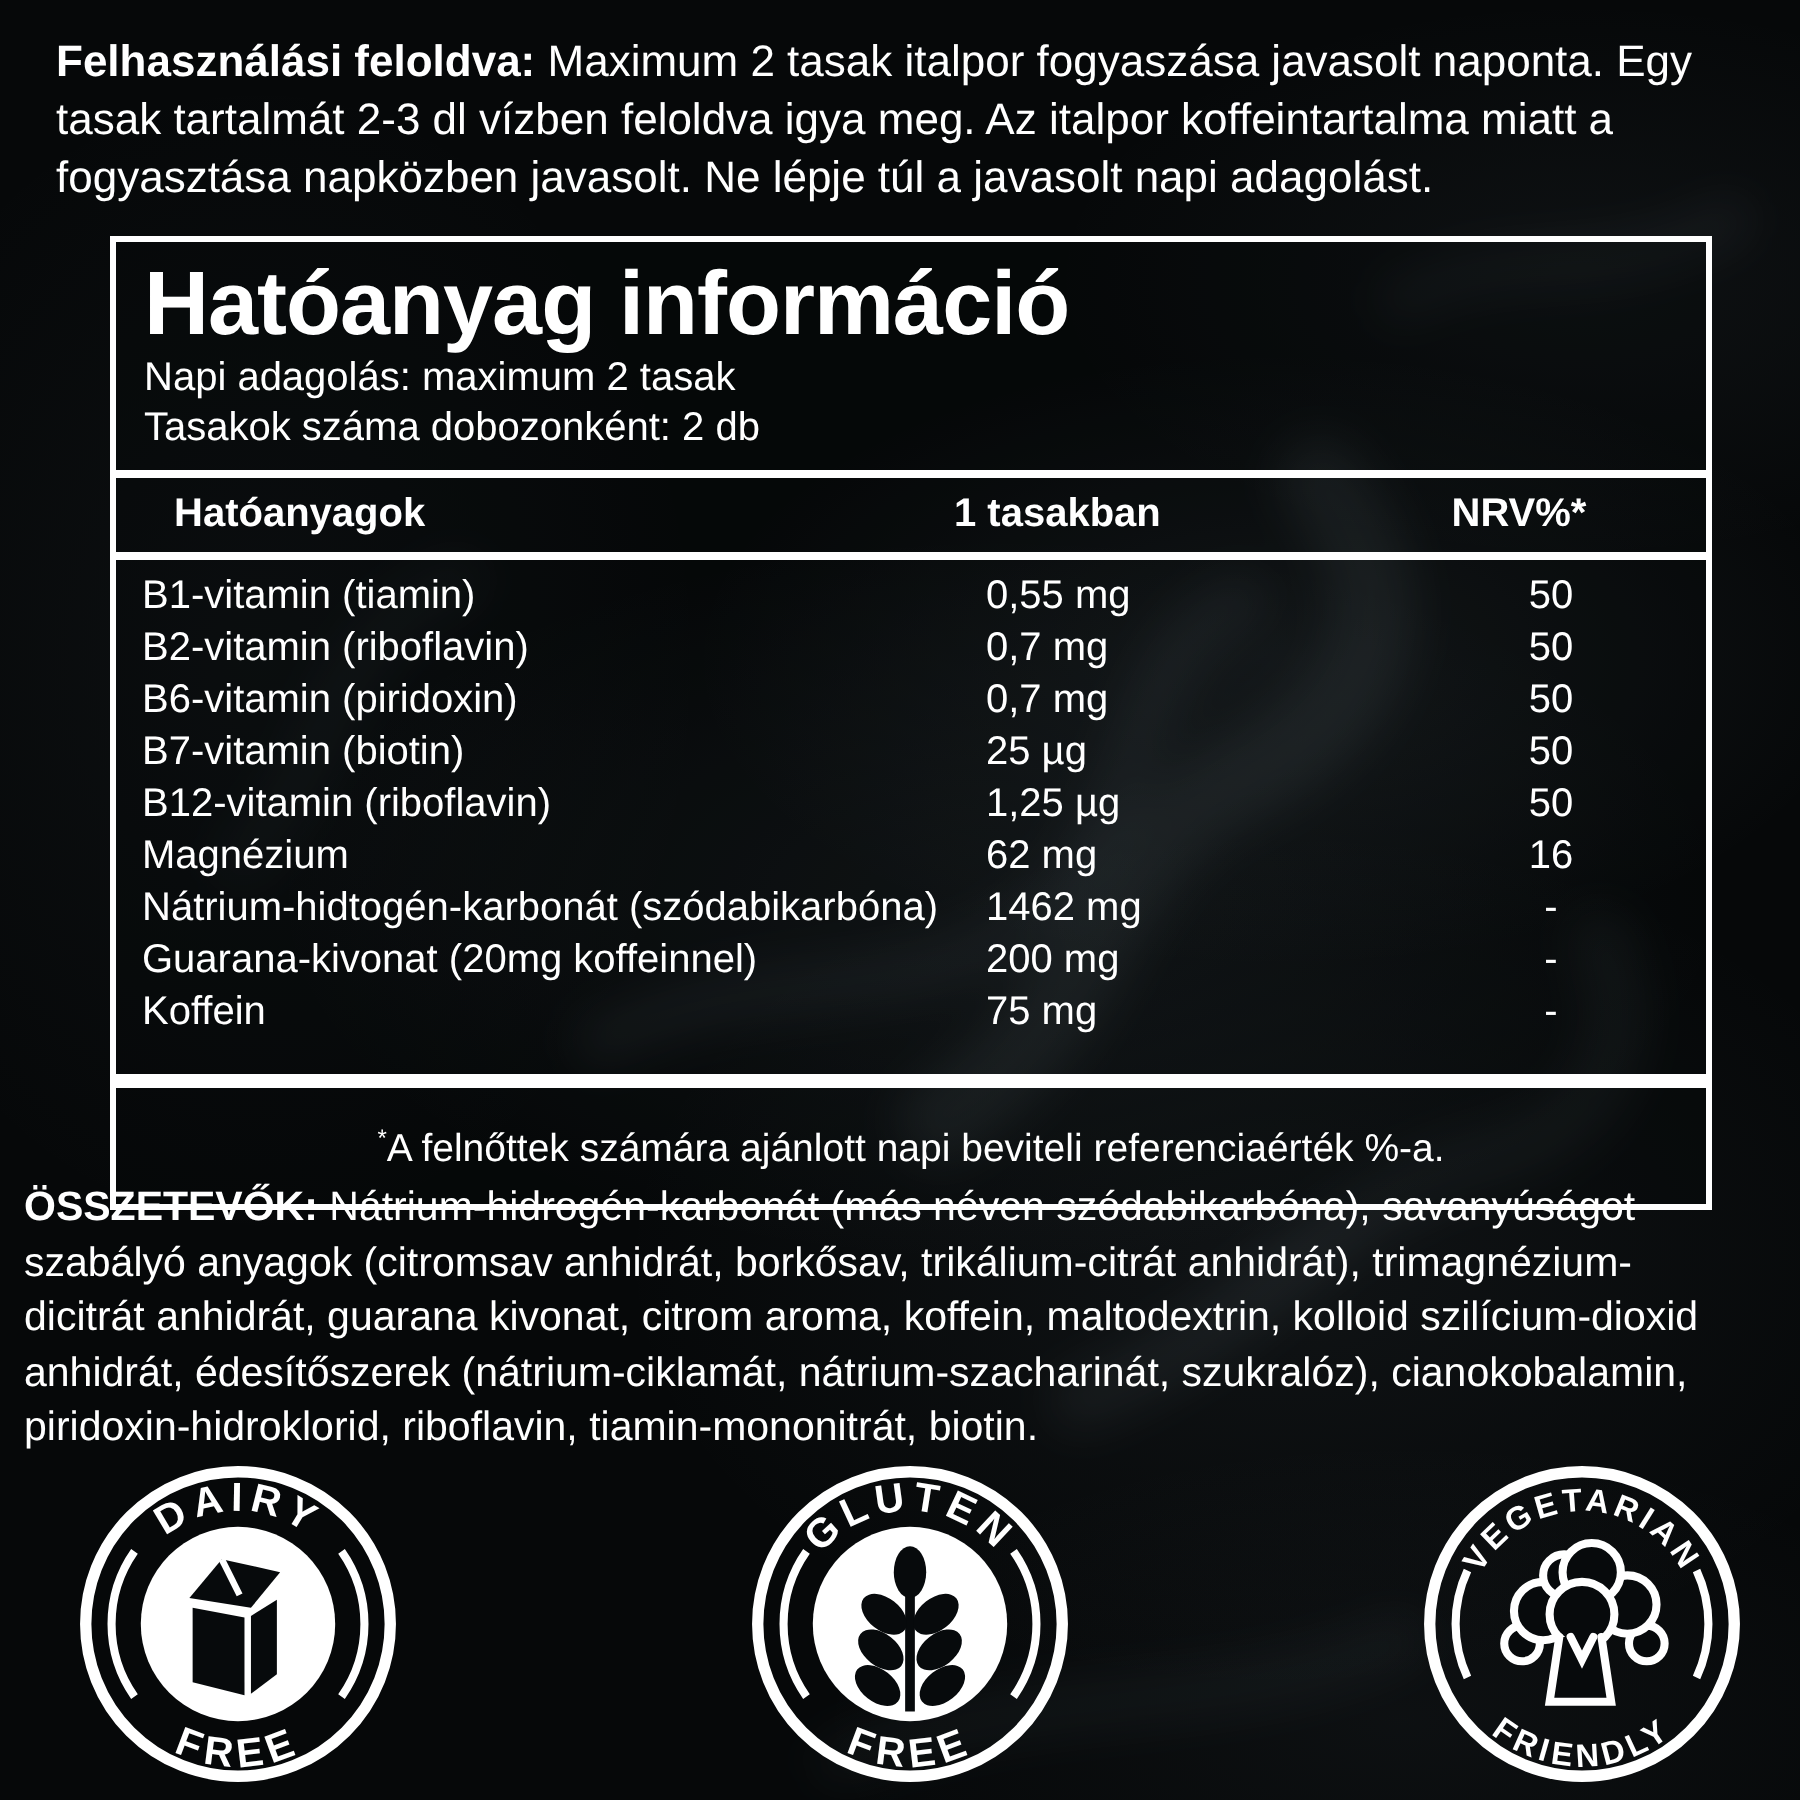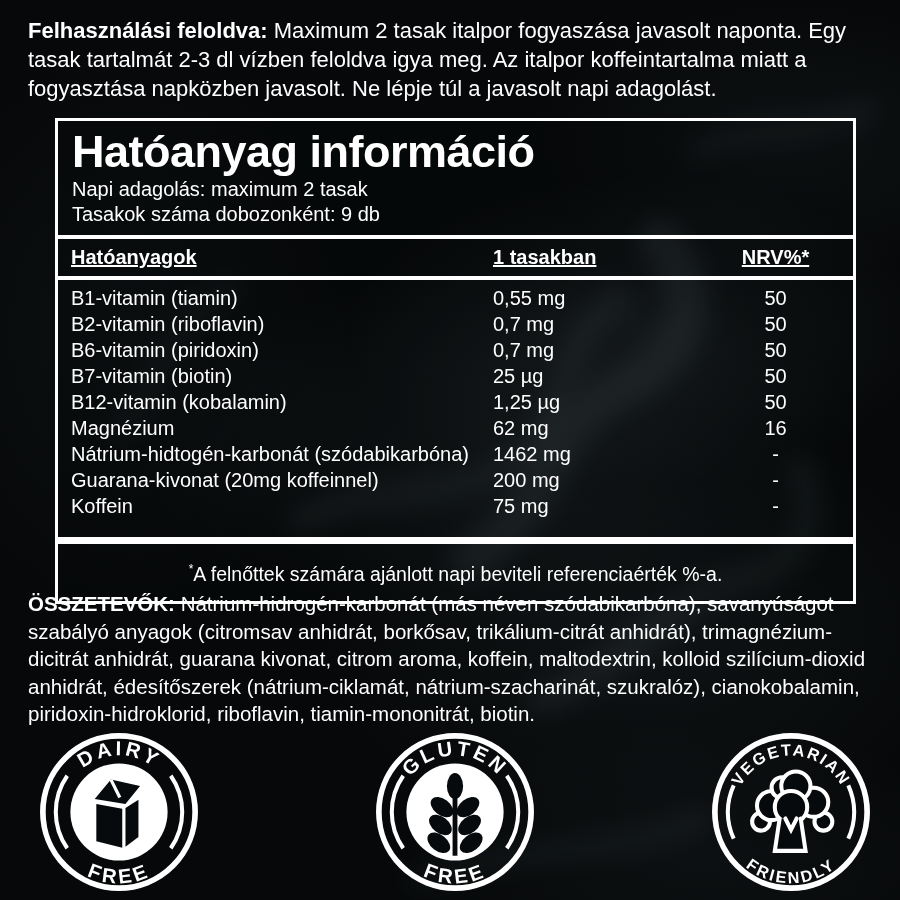--- a/index.html
+++ b/index.html
@@ -17,29 +17,29 @@
     color:#fff;font-family:"Liberation Sans",sans-serif;
   }
   .smokesvg{position:absolute;left:0;top:0;pointer-events:none;}
   .intro{position:absolute;left:28px;top:16px;width:848px;font-size:22px;line-height:29px;margin:0;}
   .intro b{font-weight:bold;}
   .info-box{position:absolute;left:55px;top:118px;width:801px;border:3px solid #fff;background:rgba(5,7,9,0.25);}
   .box-head{padding:6px 14px 8px;}
   .box-head h1{margin:0;font-size:45px;line-height:50px;font-weight:bold;letter-spacing:-0.5px;}
   .sub{font-size:20px;line-height:25px;}
   .tbl{border-top:4px solid #fff;}
-  .thead{display:flex;font-weight:bold;font-size:20px;line-height:26px;padding:5px 0 6px;border-bottom:4px solid #fff;text-decoration:underline;}
+  .thead{display:flex;font-weight:bold;font-size:20px;line-height:26px;padding:5px 16px 6px;border-bottom:4px solid #fff;}
   .tbody{padding:5px 0 18px;}
   .row{display:flex;font-size:20px;line-height:26px;}
   .c1{flex:1;padding-left:13px;}
   .c2{width:170px;text-align:left;}
   .c3{width:190px;text-align:center;padding-left:35px;}
   .footnote{border-top:7px solid #fff;padding:13px 14px 15px;font-size:19.5px;line-height:24px;text-align:center;}
   .footnote sup{font-size:12px;}
-  .ingredients{position:absolute;left:28px;top:590px;width:858px;font-size:20.5px;line-height:27.5px;margin:0;}
+  .ingredients{position:absolute;left:12px;top:590px;width:858px;font-size:20.5px;line-height:27.5px;margin:0;}
   .ingredients b{font-weight:bold;}
   .badges{position:absolute;left:0;top:731px;width:900px;height:164px;}
   .badge{position:absolute;top:0;width:162px;height:162px;}
   .badge-dairy{left:38px;}
   .badge-gluten{left:374px;}
   .badge-veg{left:710px;}
   .badge svg text{font-family:"Liberation Sans",sans-serif;font-weight:bold;fill:#fff;}
 </style>
 </head>
 <body>
@@ -61,21 +61,21 @@
       <path d="M420,880 C520,840 610,860 700,820" stroke="rgba(165,185,200,0.05)" stroke-width="26"></path>
     </g>
   </svg>
 
   <p class="intro"><b>Felhasználási feloldva:</b><span> Maximum 2 tasak italpor fogyaszása javasolt naponta. Egy tasak tartalmát 2-3 dl vízben feloldva igya meg. Az italpor koffeintartalma miatt a fogyasztása napközben javasolt. Ne lépje túl a javasolt napi adagolást.</span></p>
 
   <div class="info-box">
     <div class="box-head">
       <h1>Hatóanyag információ</h1>
       <div class="sub">Napi adagolás: maximum 2 tasak</div>
-      <div class="sub">Tasakok száma dobozonként: 9 db</div>
+      <div class="sub">Tasakok száma dobozonként: 2 db</div>
     </div>
 
     <div class="tbl">
       <div class="thead">
         <div class="c1">Hatóanyagok</div>
         <div class="c2">1 tasakban</div>
         <div class="c3">NRV%*</div>
       </div>
       <div class="tbody">
         <div class="row">
@@ -92,21 +92,21 @@
           <div class="c1">B6-vitamin (piridoxin)</div>
           <div class="c2">0,7 mg</div>
           <div class="c3">50</div>
         </div>
         <div class="row">
           <div class="c1">B7-vitamin (biotin)</div>
           <div class="c2">25 µg</div>
           <div class="c3">50</div>
         </div>
         <div class="row">
-          <div class="c1">B12-vitamin (kobalamin)</div>
+          <div class="c1">B12-vitamin (riboflavin)</div>
           <div class="c2">1,25 µg</div>
           <div class="c3">50</div>
         </div>
         <div class="row">
           <div class="c1">Magnézium</div>
           <div class="c2">62 mg</div>
           <div class="c3">16</div>
         </div>
         <div class="row">
           <div class="c1">Nátrium-hidtogén-karbonát (szódabikarbóna)</div>

